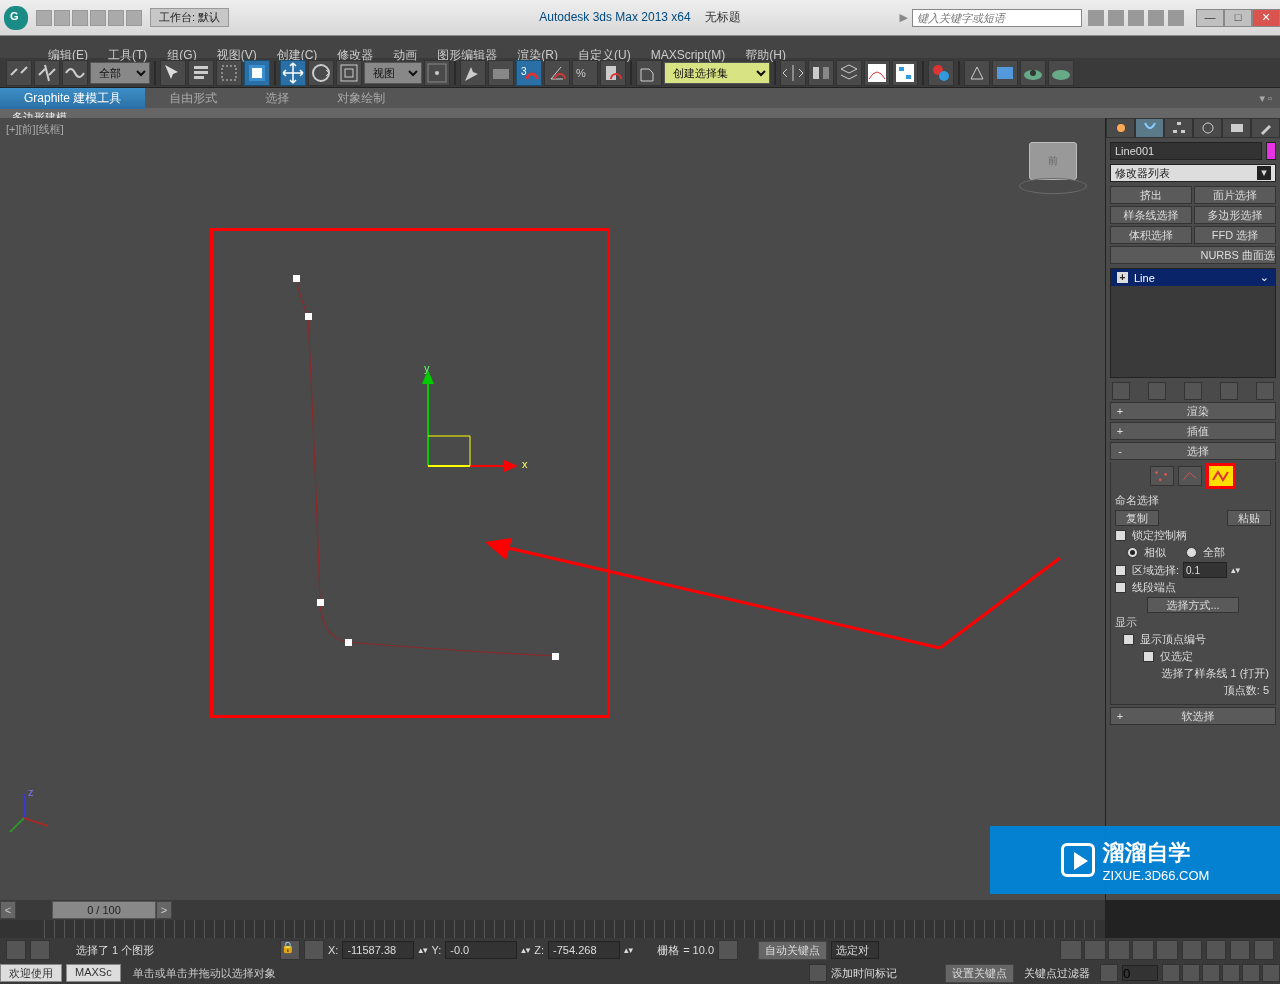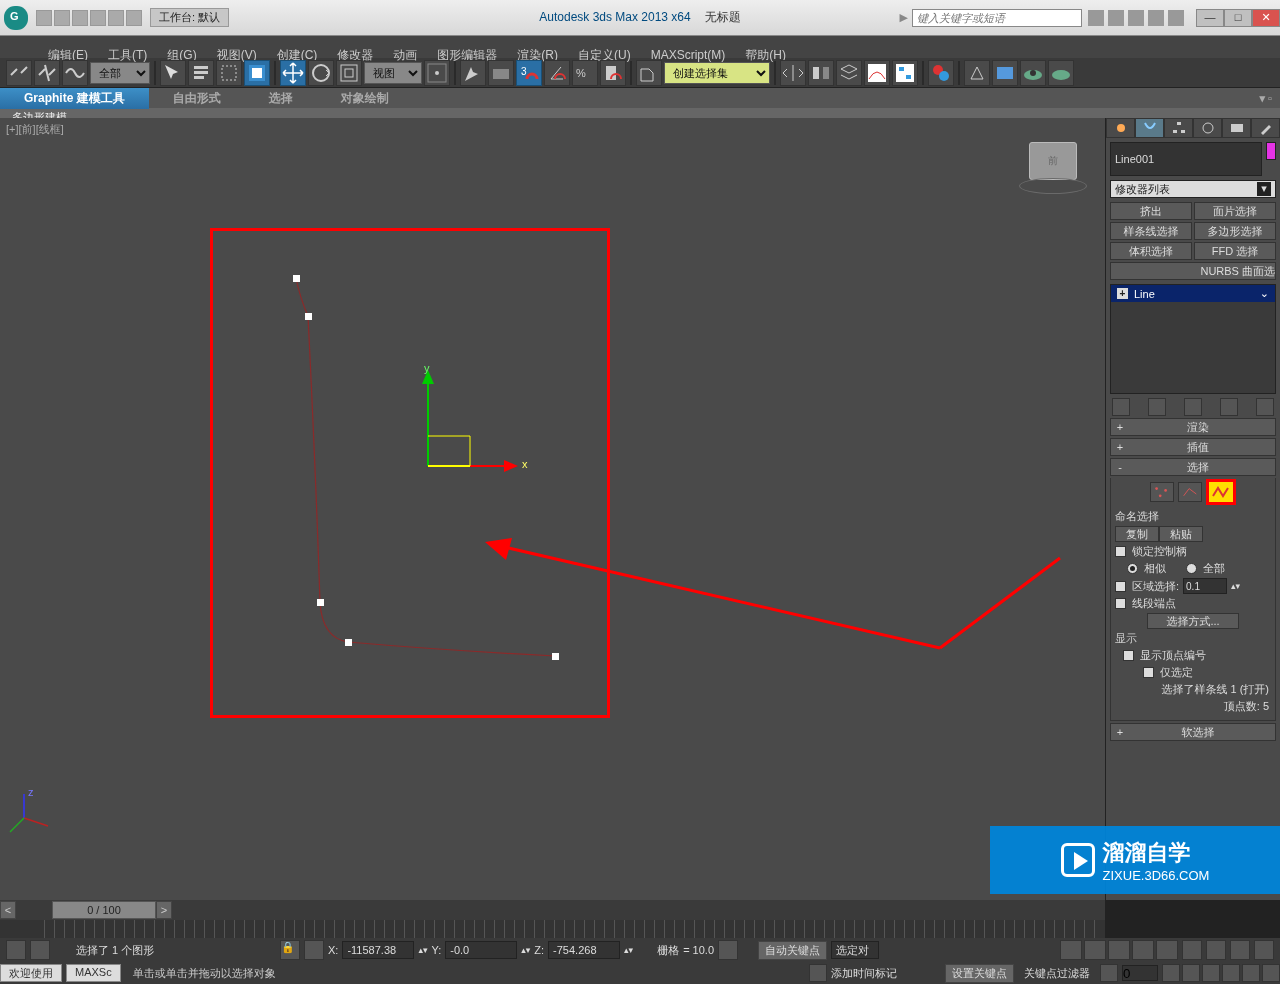--- a/index.html
+++ b/index.html
@@ -28,21 +28,21 @@
 
 
 .maintb { height:30px; background:#3a3a3a; border-bottom:1px solid #222; display:flex; align-items:center; padding:0 6px; gap:2px; }
 .tbtn { width:26px; height:26px; background:#4a4a4a; border:1px solid #333; position:relative; }
 .tbtn.active { background:#2a6fa5; border-color:#1a4f75; }
 .tbtn svg { width:100%; height:100%; }
 .sel { height:22px; background:#888; border:1px solid #555; font-size:11px; padding:0 4px; color:#111; }
 .sep { width:2px; height:24px; background:#2a2a2a; margin:0 2px; }
 
 
-.ribbon { height:20px; background:#555; display:flex; align-items:center;font-weight:bold; }
+.ribbon { height:20px; background:#555; display:flex; align-items:center; }
 .ribtab { padding:2px 24px; color:#aaa; font-size:12px; }
 .ribtab.active { background:linear-gradient(#3d8fc7,#2a6fa5); color:#fff; }
 .ribbon2 { height:18px; background:#666; display:flex; align-items:center; padding:0 12px; font-size:11px; color:#eee; }
 
 
 .workarea { position:absolute; left:0; top:118px; right:175px; bottom:84px; background:#4a4a4a; }
 .vp-label { position:absolute; left:6px; top:4px; color:#aaa; font-size:11px; }
 .viewcube { position:absolute; right:28px; top:24px; width:48px; height:38px; background:#999; border:1px solid #bbb; font-size:10px; text-align:center; line-height:36px; color:#666; border-radius:3px; }
 .viewcube-ring { position:absolute; right:18px; top:60px; width:68px; height:16px; border:1px solid #6a6a6a; border-radius:50%; }
 .vertex { position:absolute; width:7px; height:7px; background:#fff; }
@@ -50,21 +50,21 @@
 .red-annot-box { position:absolute; border:3px solid red; }
 .axis-lbl { position:absolute; font-size:11px; }
 
 
 .cmdpanel { position:absolute; right:0; top:118px; width:175px; bottom:84px; background:#4a4a4a; border-left:1px solid #222; overflow:hidden; font-size:11px; }
 .cp-tabs { height:20px; display:flex; background:#444; border-bottom:1px solid #222; }
 .cp-tabs .t { flex:1; height:20px; border:1px solid #333; background:#4a4a4a; text-align:center; }
 .cp-tabs .t.active { background:#5a7a8a; }
 .cp-tabs svg { width:16px; height:16px; margin-top:1px; }
 .obj-name { margin:4px; display:flex; gap:4px; }
-.obj-name input { flex:1; height:34px; background:#333; border:1px solid #222; color:#ddd; padding:8px 4px; font-size:11px; }
+.obj-name input { flex:1; height:18px; background:#333; border:1px solid #222; color:#ddd; padding:8px 4px; font-size:11px; }
 .color-swatch { width:18px; height:18px; background:#e533e5; border:1px solid #222; }
 .mod-list { margin:2px 4px; height:18px; background:#ddd; border:1px solid #222; color:#222; padding:1px 4px; display:flex; justify-content:space-between; }
 .mod-list .dd { width:14px; background:#222; color:#ddd; text-align:center; }
 .mod-btns { display:flex; flex-wrap:wrap; gap:2px; margin:4px; }
 .mod-btns .btn { flex:0 0 calc(50% - 1px); height:18px; background:#5a5a5a; border:1px solid #333; text-align:center; line-height:16px; font-size:11px; color:#ddd; }
 .mod-btns .btn.single { flex:0 0 100%; }
 .mod-stack { margin:4px; height:110px; background:#3a3a3a; border:1px solid #222; }
 .mod-stack .item { background:#0a246a; color:#fff; padding:2px 6px; display:flex; align-items:center; gap:6px; }
 .mod-stack .plus { display:inline-block; width:11px; height:11px; background:#ddd; color:#222; text-align:center; line-height:11px; font-weight:bold; font-size:10px; }
 .mod-stack-tb { display:flex; justify-content:space-between; margin:2px 6px; }
@@ -409,21 +409,21 @@
         </div>
       <div class="so-btn hl">
           <svg viewBox="0 0 20 16">
             <path d="M2 12 l5-8 l5 8 l5-8" stroke="#d33" fill="none" stroke-width="2"></path>
           </svg>
         </div>
     </div>
     <div class="field-row">
         <span class="lbl">命名选择</span>
       </div>
-    <div class="field-row" style="justify-content:flex-start;gap:0">
+    <div class="field-row" style="justify-content:space-between;gap:10px">
       <div class="btn">复制</div>
       <div class="btn">粘贴</div>
     </div>
     <div class="field-row">
         <span class="chk"></span>
         <span>锁定控制柄</span>
       </div>
     <div class="field-row" style="padding-left:12px">
       <span class="rad on"></span>
         <span>相似</span>

